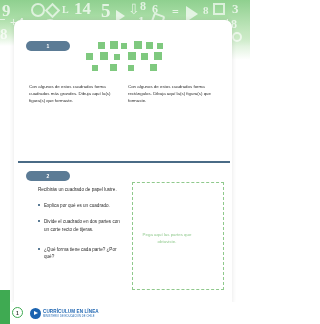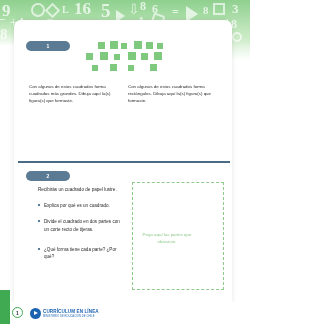--- a/index.html
+++ b/index.html
@@ -244,21 +244,21 @@
   <div class="deco-band">
     <span class="deco-glyph" style="left:2px;top:2px;font-size:17px;">9</span>
     <span class="deco-glyph" style="left:-2px;top:13px;font-size:13px;">−</span>
     <span class="deco-glyph" style="left:10px;top:16px;font-size:12px;">+</span>
     <span class="deco-glyph" style="left:17px;top:17px;font-size:14px;">4</span>
     <span class="deco-glyph" style="left:0px;top:27px;font-size:15px;">8</span>
     <div class="deco-shape cir" style="left:31px;top:3px;"></div>
     <div class="deco-shape dia" style="left:47px;top:5px;"></div>
     <div class="deco-shape cir" style="left:43px;top:19px;"></div>
     <span class="deco-glyph" style="left:62px;top:5px;font-size:10px;">L</span>
-    <span class="deco-glyph" style="left:74px;top:0px;font-size:17px;">16</span>
+    <span class="deco-glyph" style="left:74px;top:0px;font-size:17px;">14</span>
     <span class="deco-glyph" style="left:60px;top:18px;font-size:11px;">×</span>
     <span class="deco-glyph" style="left:101px;top:1px;font-size:19px;">5</span>
     <div class="deco-tri" style="left:116px;top:10px;"></div>
     <span class="deco-arrow" style="left:128px;top:2px;">⇩</span>
     <span class="deco-glyph" style="left:140px;top:0px;font-size:12px;">8</span>
     <span class="deco-glyph" style="left:152px;top:3px;font-size:12px;">6</span>
     <span class="deco-glyph" style="left:138px;top:14px;font-size:13px;">1</span>
     <div class="deco-shape hex" style="left:152px;top:14px;"></div>
     <span class="deco-glyph" style="left:172px;top:6px;font-size:12px;">=</span>
     <div class="deco-tri" style="left:186px;top:6px;border-left-width:12px;border-top-width:8px;border-bottom-width:8px;"></div>

